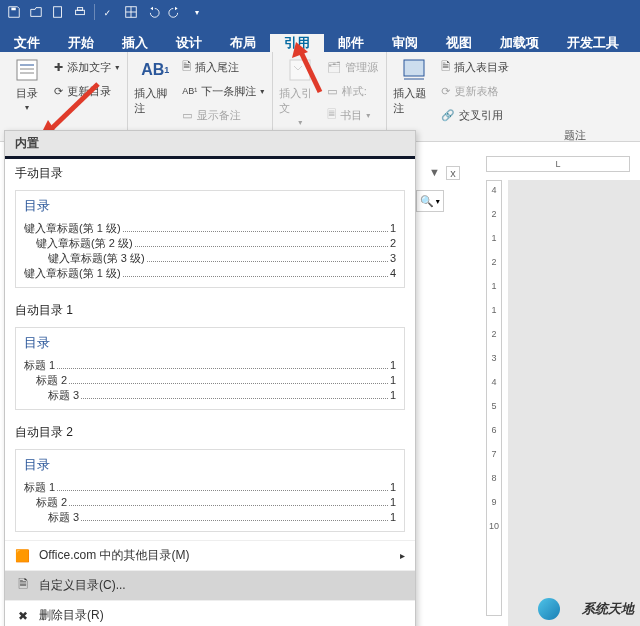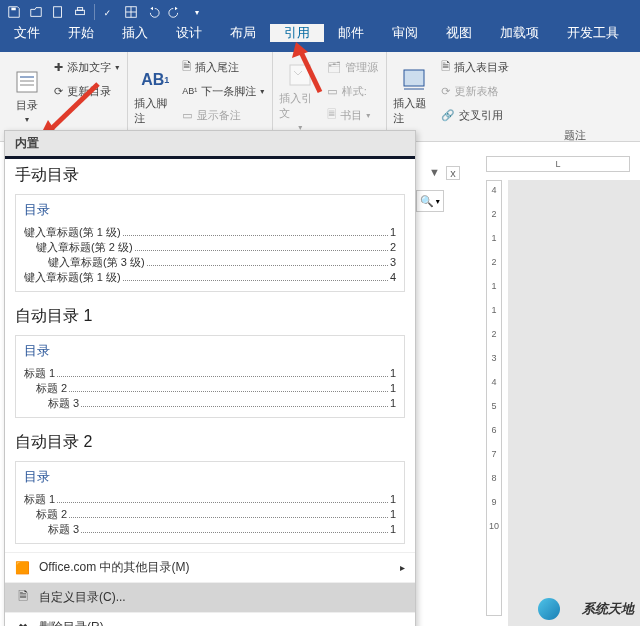--- a/index.html
+++ b/index.html
@@ -1,35 +1,35 @@
 <!DOCTYPE html>
 <html><head>
 <meta charset="utf-8">
 <style>
 * { margin: 0; padding: 0; box-sizing: border-box; font-family: "Microsoft YaHei", sans-serif; }
 body { width: 640px; height: 626px; background: #fff; overflow: hidden; position: relative; }
 .titlebar { height: 24px; background: #2b579a; display: flex; align-items: center; padding: 0 4px; gap: 2px; }
 .titlebar .tbtn { width: 20px; height: 20px; display: flex; align-items: center; justify-content: center; color: #fff; font-size: 12px; }
 .titlebar .tbtn svg { width: 14px; height: 14px; fill: #fff; }
 .sep { width: 1px; height: 16px; background: rgba(255,255,255,.3); margin: 0 2px; }
-.menubar { height: 28px; background: #2b579a; display: flex; align-items: flex-start; }
+.menubar { height: 28px; background: #2b579a; display: flex; align-items: flex-end; font-weight: bold; }
 .menubar .tab { padding: 0 14px; color: #fff; font-size: 13px; display: flex; align-items: center; }
 .menubar .tab.active { background: #f3f3f3; color: #0369a1; }
 .ribbon { height: 90px; background: #f3f3f3; border-bottom: 1px solid #d4d4d4; display: flex; position: relative; }
 .rgroup { border-right: 1px solid #d4d4d4; padding: 4px 6px; display: flex; gap: 4px; align-items: flex-start; }
-.bigbtn { display: flex; flex-direction: column; align-items: center; justify-content: center; width: 42px; height: 80px; font-size: 11px; color: #444; gap: 2px; }
+.bigbtn { display: flex; flex-direction: column; align-items: center; justify-content: flex-start; width: 42px; height: 80px; font-size: 11px; color: #444; gap: 2px; }
 .bigbtn.dis { opacity: .45; }
 .bigbtn .ico { width: 28px; height: 28px; display: flex; align-items: center; justify-content: center; }
 .smallbtn { display: flex; align-items: center; gap: 4px; font-size: 11px; color: #444; height: 22px; padding: 0 2px; }
 .smallbtn.dis { opacity: .45; }
 .vcol { display: flex; flex-direction: column; gap: 2px; }
 .arrow-red { position: absolute; pointer-events: none; }
 .dropdown { position: absolute; left: 4px; top: 130px; width: 412px; background: #fff; border: 1px solid #c6c6c6; box-shadow: 2px 2px 6px rgba(0,0,0,.2); z-index: 20; }
 .dd-head { background: #e6e6e6; padding: 4px 10px; font-size: 12px; font-weight: bold; color: #444; border-bottom: 3px solid #0f172a; }
-.dd-section-title { font-size: 16px; padding: 6px 10px; color: #222; }
+.dd-section-title { font-size: 12px; padding: 6px 10px; color: #222; }
 .dd-preview { margin: 2px 10px 8px; border: 1px solid #ddd; padding: 6px 8px; font-size: 11px; color: #333; }
 .dd-preview .ptitle { font-size: 13px; color: #2b579a; margin-bottom: 6px; }
 .dd-line { display: flex; align-items: baseline; white-space: nowrap; font-family: SimSun, serif; font-size: 11px; }
 .dd-line .fill { flex: 1; border-bottom: 1px dotted #888; margin: 0 2px; height: 8px; }
 .dd-item { display: flex; align-items: center; gap: 8px; padding: 6px 10px; font-size: 12px; color: #333; border-top: 1px solid #eee; }
 .dd-item.hover { background: #d5d5d5; }
 .dd-item .mi { width: 16px; height: 16px; display: flex; align-items: center; justify-content: center; }
 .pane-controls { position: absolute; right: 180px; top: 166px; display: flex; gap: 6px; font-size: 11px; color: #666; }
 .pane-controls .x { border: 1px solid #ccc; width: 14px; height: 14px; text-align: center; line-height: 12px; }
 .searchbox { position: absolute; right: 196px; top: 190px; width: 28px; height: 22px; border: 1px solid #ccc; background: #fff; display: flex; align-items: center; justify-content: center; }

